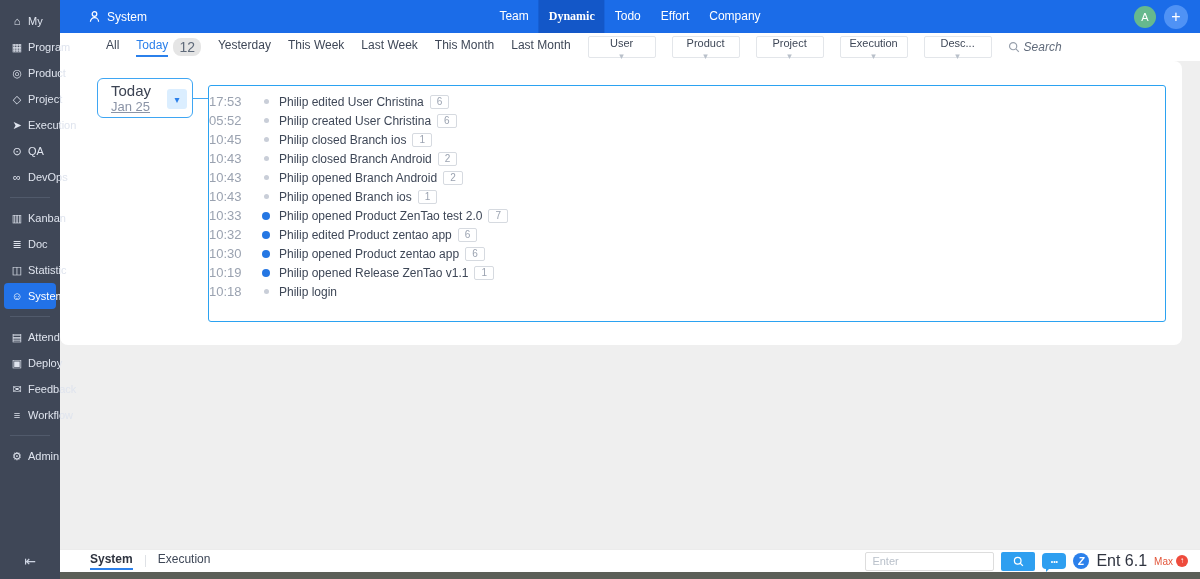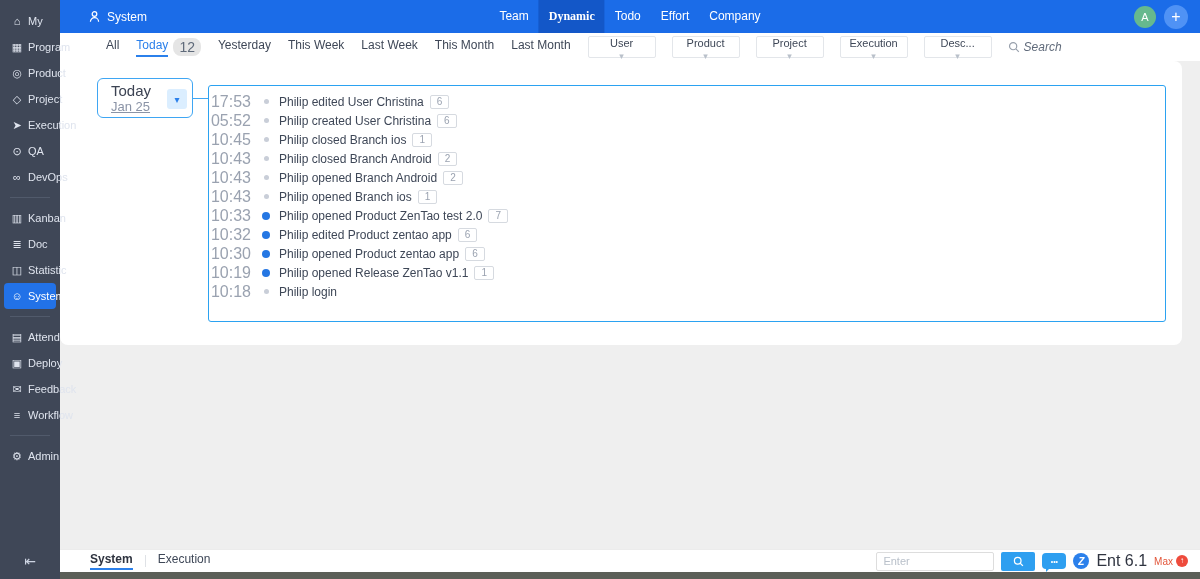--- a/index.html
+++ b/index.html
@@ -44,34 +44,34 @@
   .content { flex:1; background:#efefef; position:relative; }
   .card { background:#fff; height:284px; margin-right:18px; border-radius:0 8px 8px 8px; position:relative; }
   .datebox { position:absolute; left:37px; top:17px; width:96px; height:40px; background:#fff; border:1px solid #3fa6f3; border-radius:6px; display:flex; align-items:center; padding-left:13px; z-index:2; cursor:pointer; }
   .datebox-title { font-size:15px; color:#3c4353; line-height:16px; }
   .datebox-sub { font-size:13px; color:#8a93a6;text-decoration:underline; }
   .datebox-btn { position:absolute; right:5px; top:10px; width:20px; height:20px; background:#dbeeff; border-radius:3px; display:flex; align-items:center; justify-content:center; cursor:pointer; }
   .datebox-btn .chev::before { color:#2b80eb; font-size:10px; }
   .connector { position:absolute; left:133px; top:37px; width:15px; height:1px; background:#3fa6f3; }
   .panel { position:absolute; left:148px; top:24px; right:16px; height:237px; border:1px solid #2ba2f1; border-radius:3px; padding-top:6px; overflow:hidden; }
   .event-row { display:flex; align-items:center; height:19px; }
-  .event-time { width:42px; text-align:right; color:#9aa2b0; font-size:16px; flex:none; }
+  .event-time { width:42px; color:#9aa2b0; font-size:13px; flex:none; }
   .dot { border-radius:50%; margin:0 10px 0 13px; flex:none; }
   .dot.gray { width:5px; height:5px; background:#c9ced8; }
   .dot.blue { width:8px; height:8px; background:#2577e3; margin:0 9px 0 11px; }
   .event-text { color:#3e4757; font-size:12px; cursor:pointer; }
   .event-badge { margin-left:6px; border:1px solid #d6dae0; border-radius:2px; color:#9aa2b0; font-size:10px; line-height:12px; padding:0 6px; min-width:9px; text-align:center; }
 
   
   .bottombar { height:23px; background:#fff; border-top:1px solid #ececec; display:flex; align-items:center; padding:0 12px 0 30px; flex:none; font-size:12px; }
   .btab { cursor:pointer; color:#3e4757; padding-bottom:2px; border-bottom:2px solid transparent; }
   .btab.active { font-weight:bold; color:#2f3440; border-bottom-color:#2b80eb; }
   .btab-divider { width:1px; height:12px; background:#dfe2e6; margin:0 12px; }
   .bottom-right { margin-left:auto; display:flex; align-items:center; gap:7px; }
-  .enter-input { width:118px; height:19px; border:1px solid #ddd; border-radius:2px; font-size:11px; padding:0 6px; color:#3e4757; outline:none; font-family:"Liberation Sans", sans-serif; }
+  .enter-input { width:129px; height:19px; border:1px solid #ddd; border-radius:2px; font-size:11px; padding:0 6px; color:#3e4757; outline:none; font-family:"Liberation Sans", sans-serif; }
   .enter-input::placeholder { color:#b9c0ca; }
   .search-btn { width:34px; height:19px; background:#2e9ff0; border:none; border-radius:2px; color:#fff; display:flex; align-items:center; justify-content:center; cursor:pointer; }
   .chat-icon { width:24px; height:16px; background:#2e9ff0; border-radius:4px; position:relative; color:#fff; display:flex; align-items:center; justify-content:center; cursor:pointer; }
   .chat-icon::before { content:"•••"; font-size:7px; letter-spacing:0; line-height:1; }
   .chat-icon::after { content:""; position:absolute; left:4px; bottom:-3px; border:3px solid transparent; border-top-color:#2e9ff0; border-left-color:#2e9ff0; }
   .zt-logo { width:16px; height:16px; border-radius:50%; background:#2b80eb; color:#fff; font-size:10px; font-weight:bold; font-style:italic; display:flex; align-items:center; justify-content:center; cursor:pointer; }
   .zt-logo::before { content:"Z"; }
   .brand { color:#2f3440; font-size:16px; }
   .max-link { color:#e2563a; font-size:10px; cursor:pointer; display:flex; align-items:center; gap:3px; }
   .max-badge { width:12px; height:12px; border-radius:50%; background:#ee4b3c; color:#fff; display:flex; align-items:center; justify-content:center; }

